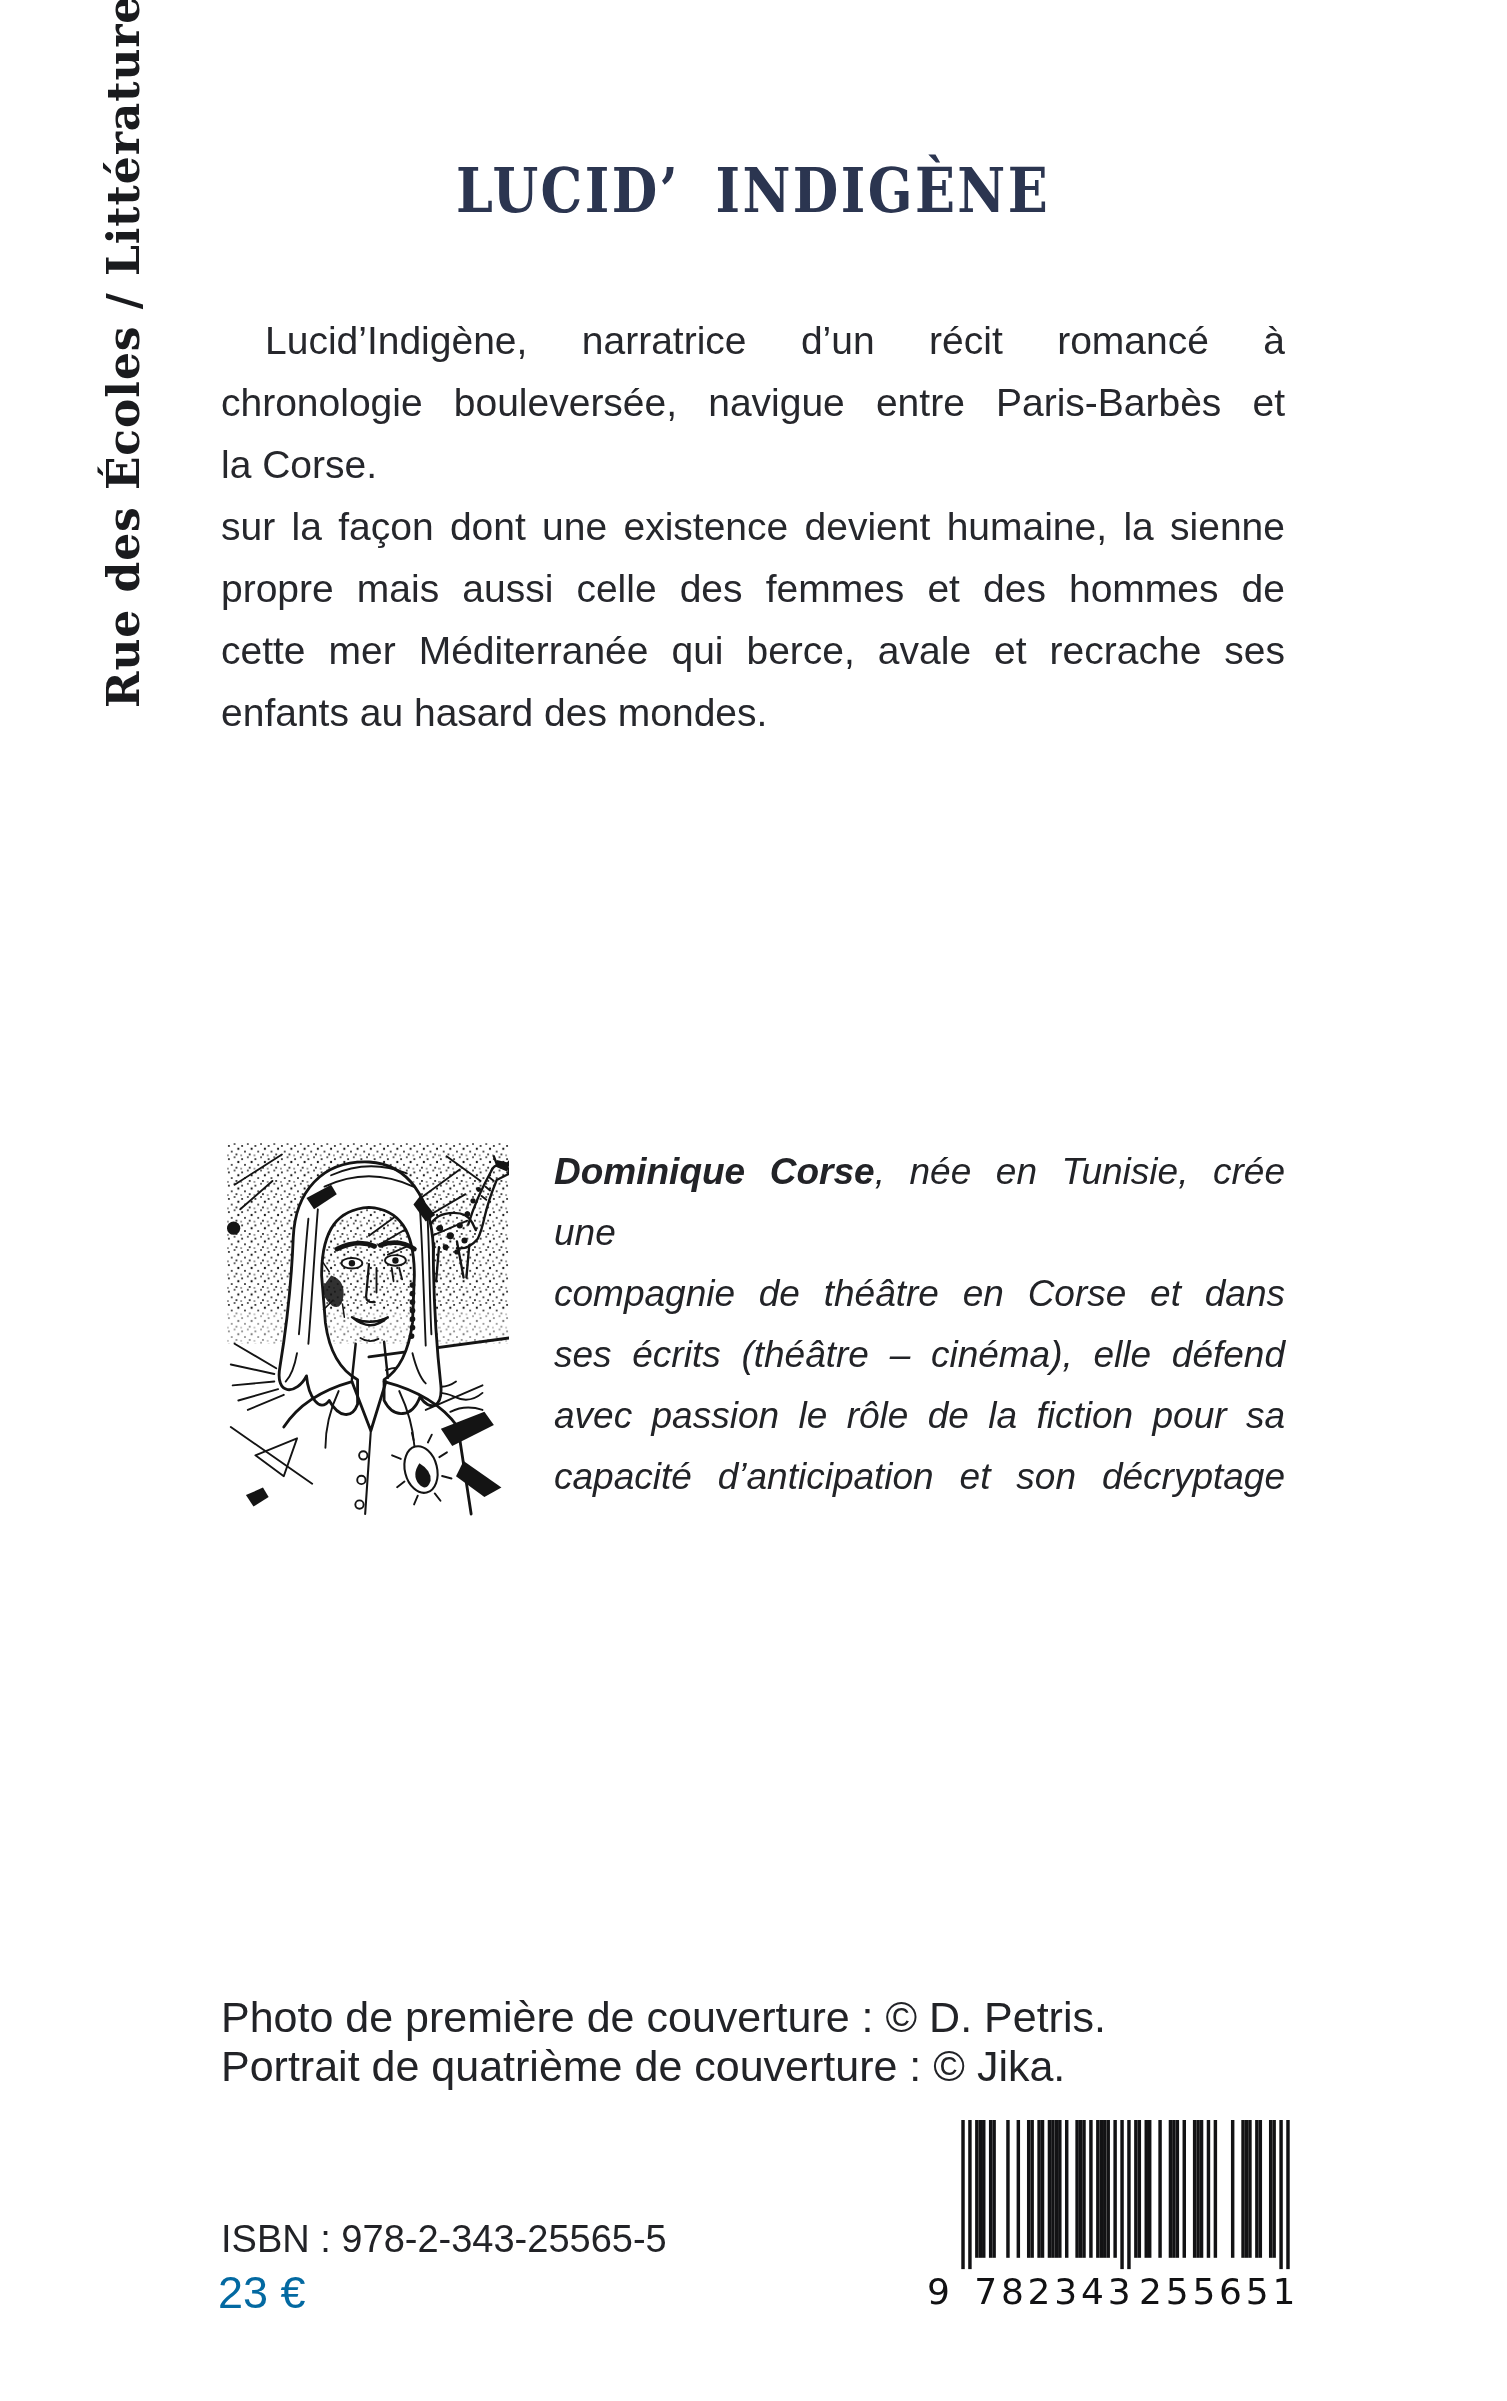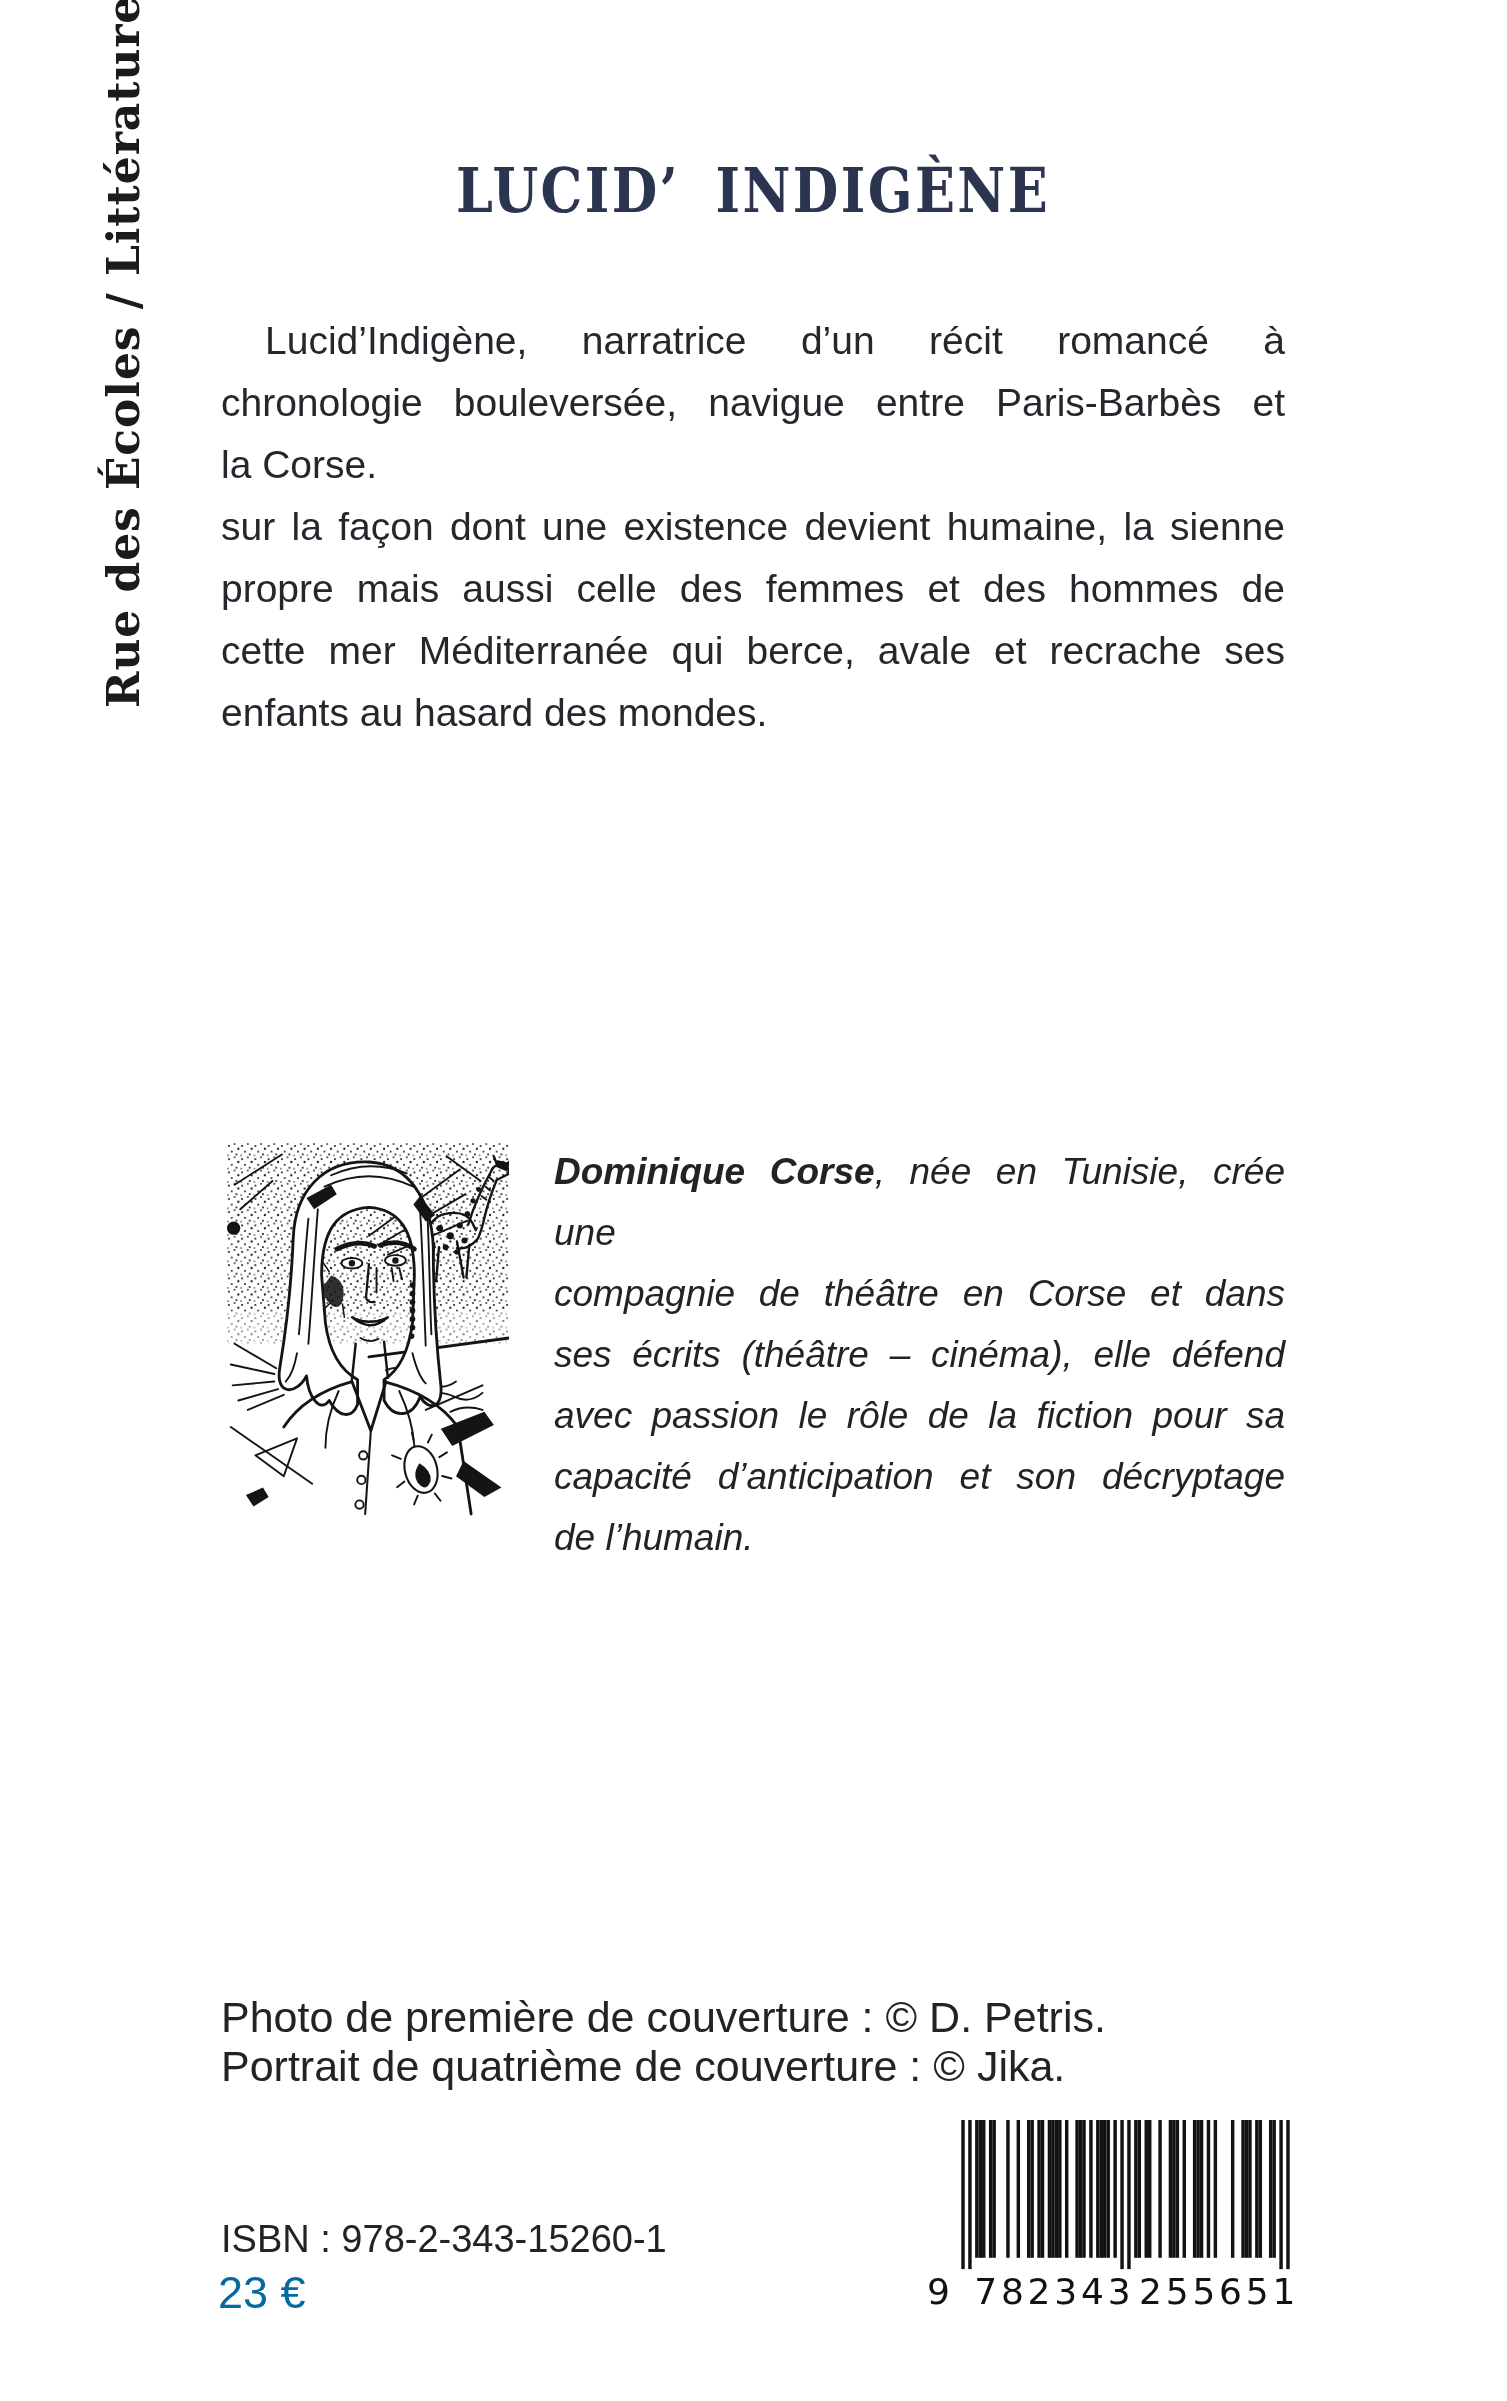--- a/index.html
+++ b/index.html
@@ -210,30 +210,29 @@
   </svg>
 </div>
 
 <div class="bio">
   <div class="bio-first"><span class="bold">Dominique Corse</span><span>, née en Tunisie, crée une</span></div>
   <div>
       <div class="tline first">compagnie de théâtre en Corse et dans</div>
       <div class="tline">ses écrits (théâtre – cinéma), elle défend</div>
       <div class="tline">avec passion le rôle de la fiction pour sa</div>
       <div class="tline">capacité d’anticipation et son décryptage</div>
-      <div class="tline lastline">de l’humain.</div>
     </div>
 </div>
 
 <div class="credits">
   <div>Photo de première de couverture : © D. Petris.</div>
   <div>Portrait de quatrième de couverture : © Jika.</div>
 </div>
 
-<div class="isbn">ISBN : 978-2-343-15260-1</div>
+<div class="isbn">ISBN : 978-2-343-25565-5</div>
 <div class="price">23 €</div>
 
 <div class="barcode">
   <svg width="329" height="151" viewBox="0 0 348 160">
       <rect x="0.00" y="0" width="3.66" height="158"></rect>
       <rect x="7.33" y="0" width="3.66" height="158"></rect>
       <rect x="14.65" y="0" width="3.66" height="146"></rect>
       <rect x="18.32" y="0" width="3.66" height="146"></rect>
       <rect x="21.98" y="0" width="3.66" height="146"></rect>
       <rect x="29.31" y="0" width="3.66" height="146"></rect>

